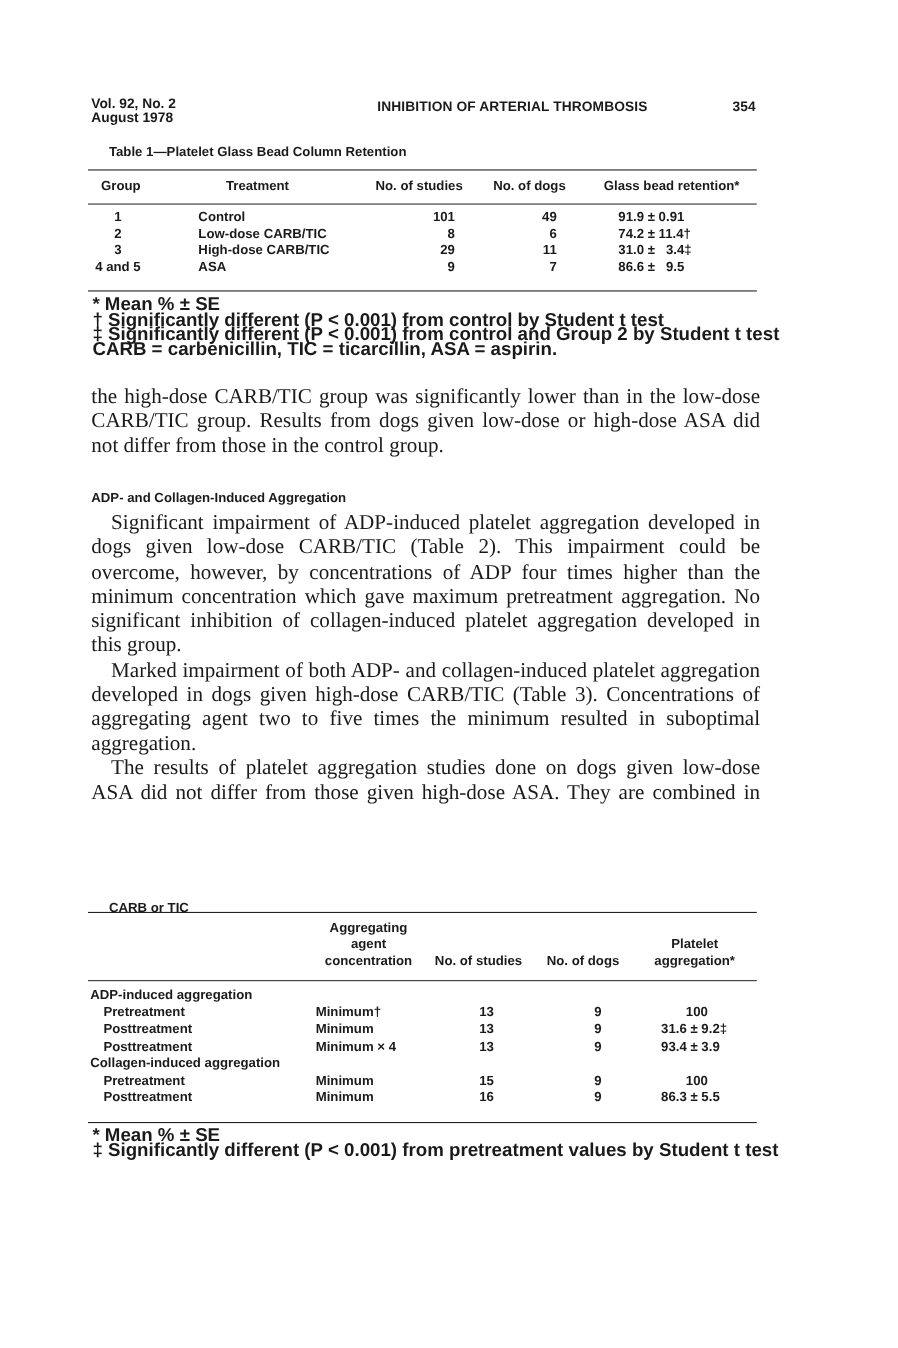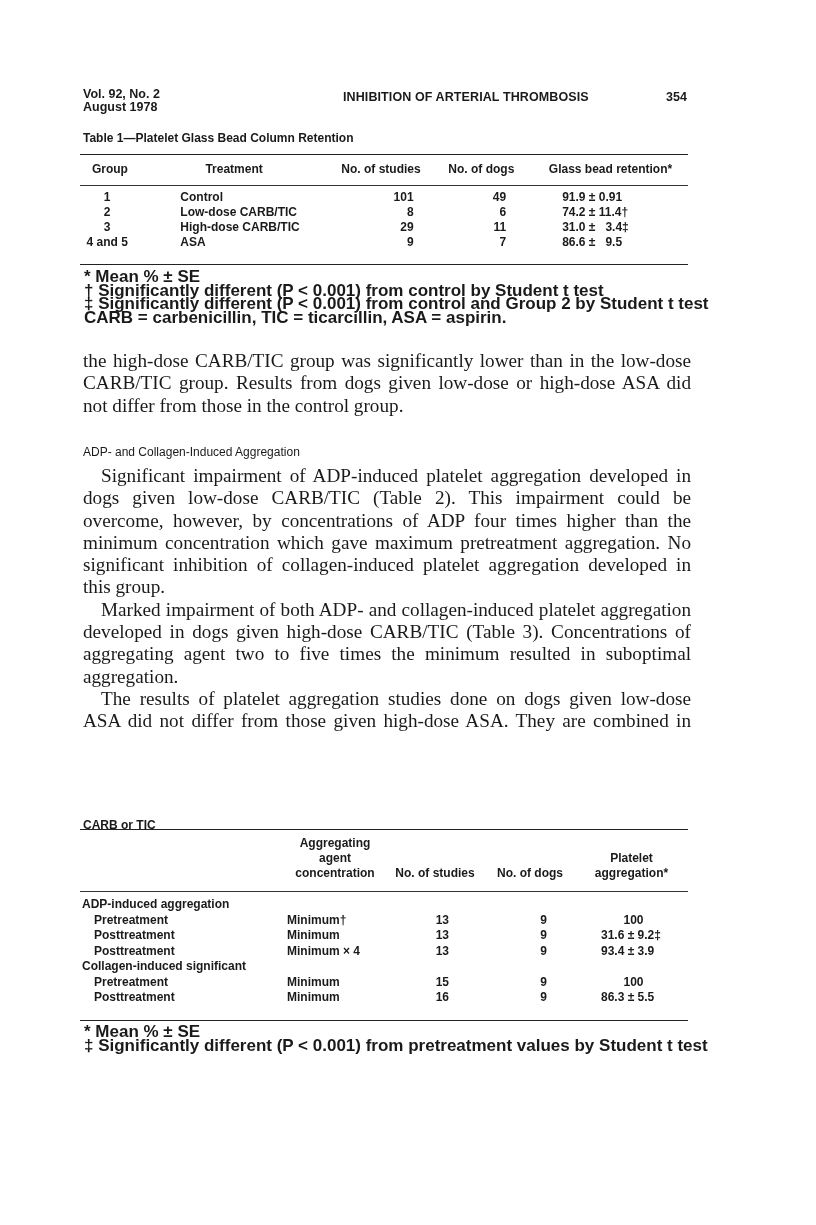--- a/index.html
+++ b/index.html
@@ -6,33 +6,33 @@
   body { width: 816px; height: 1225px; position: relative; overflow: hidden; color: #1a1a1a; }
   .sans { font-family: "Liberation Sans", sans-serif; }
   .serif { font-family: "Liberation Serif", serif; }
   .abs { position: absolute; }
 
   
   .hdr-left { left: 83px; top: 88px; font-size: 12.5px; line-height: 13px; font-weight: bold; }
   .hdr-title { left: 343px; top: 90px; font-size: 12.5px; font-weight: bold; letter-spacing: 0.1px; }
   .hdr-page { left: 666px; top: 90px; font-size: 12.5px; font-weight: bold; }
 
-  .tcap { font-size: 12px; font-weight: bold; line-height: 14px; }
+  .tcap { font-size: 12px; font-weight: bold; line-height: 14px; margin-left: 16px; }
   .rule { position: absolute; height: 0; border-top: 1.2px solid #333; }
   .rule.thick { border-top: 1.6px solid #222; }
 
   table.t { position: absolute; border-collapse: collapse; font-family: "Liberation Sans", sans-serif; font-size: 12px; font-weight: bold; }
   table.t td, table.t th { padding: 0; font-weight: bold; }
 
   .notes { font-size: 17px; font-weight: bold; line-height: 13.5px; }
 
   .body-text { left: 83px; width: 608px; font-size: 19.2px; line-height: 22.3px; text-align: justify; }
   .body-text p { margin: 0; }
   .indent { text-indent: 18px; }
-  .section-head { left: 83px; top: 445px; font-size: 12px; font-weight: normal; }
+  .section-head { left: 83px; top: 445px; font-size: 12px; font-weight: bold; }
 
   .c { text-align: center; }
   .r { text-align: right; }
   .l { text-align: left; }
 </style>
 </head>
 <body>
 
 <div class="abs sans hdr-left">
   <div>Vol. 92, No. 2</div>
@@ -155,21 +155,21 @@
     <td class="l" style="padding-left:22px;">31.6 ± 9.2‡</td>
   </tr>
   <tr>
     <td style="padding-left:14px;">Posttreatment</td>
     <td>Minimum × 4</td>
     <td class="r" style="padding-right:40px;">13</td>
     <td class="r" style="padding-right:32px;">9</td>
     <td class="l" style="padding-left:22px;">93.4 ± 3.9</td>
   </tr>
   <tr>
-    <td colspan="5" style="padding-left:2px;">Collagen-induced significant</td>
+    <td colspan="5" style="padding-left:2px;">Collagen-induced aggregation</td>
   </tr>
   <tr>
     <td style="padding-left:14px;">Pretreatment</td>
     <td>Minimum</td>
     <td class="r" style="padding-right:40px;">15</td>
     <td class="r" style="padding-right:32px;">9</td>
     <td class="c">100</td>
   </tr>
   <tr>
     <td style="padding-left:14px;">Posttreatment</td>

